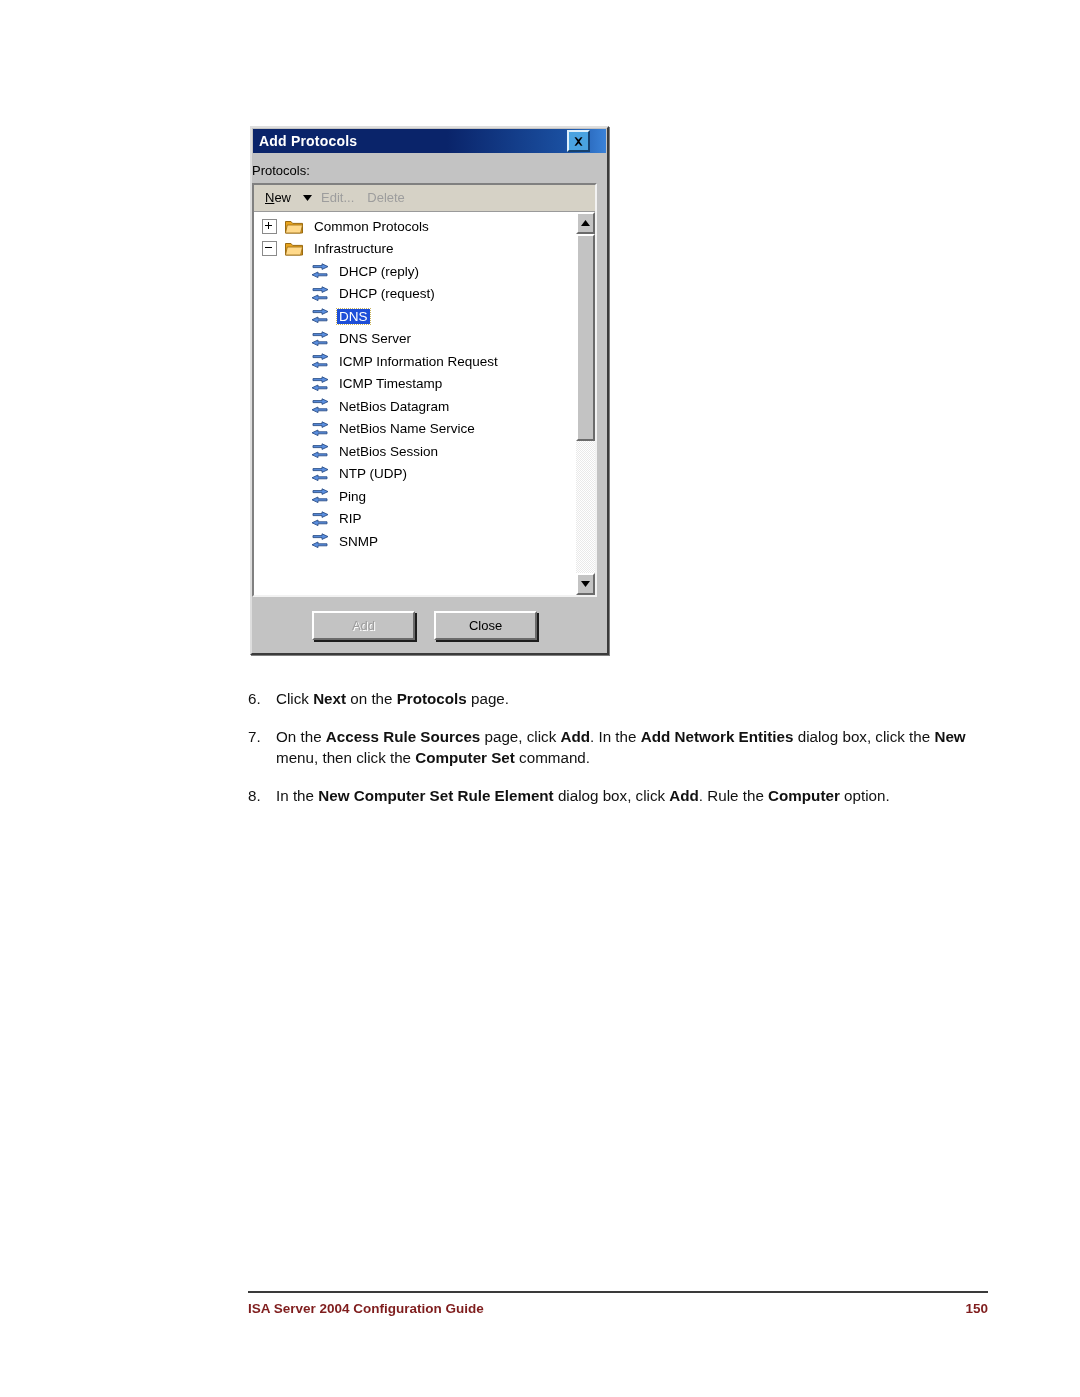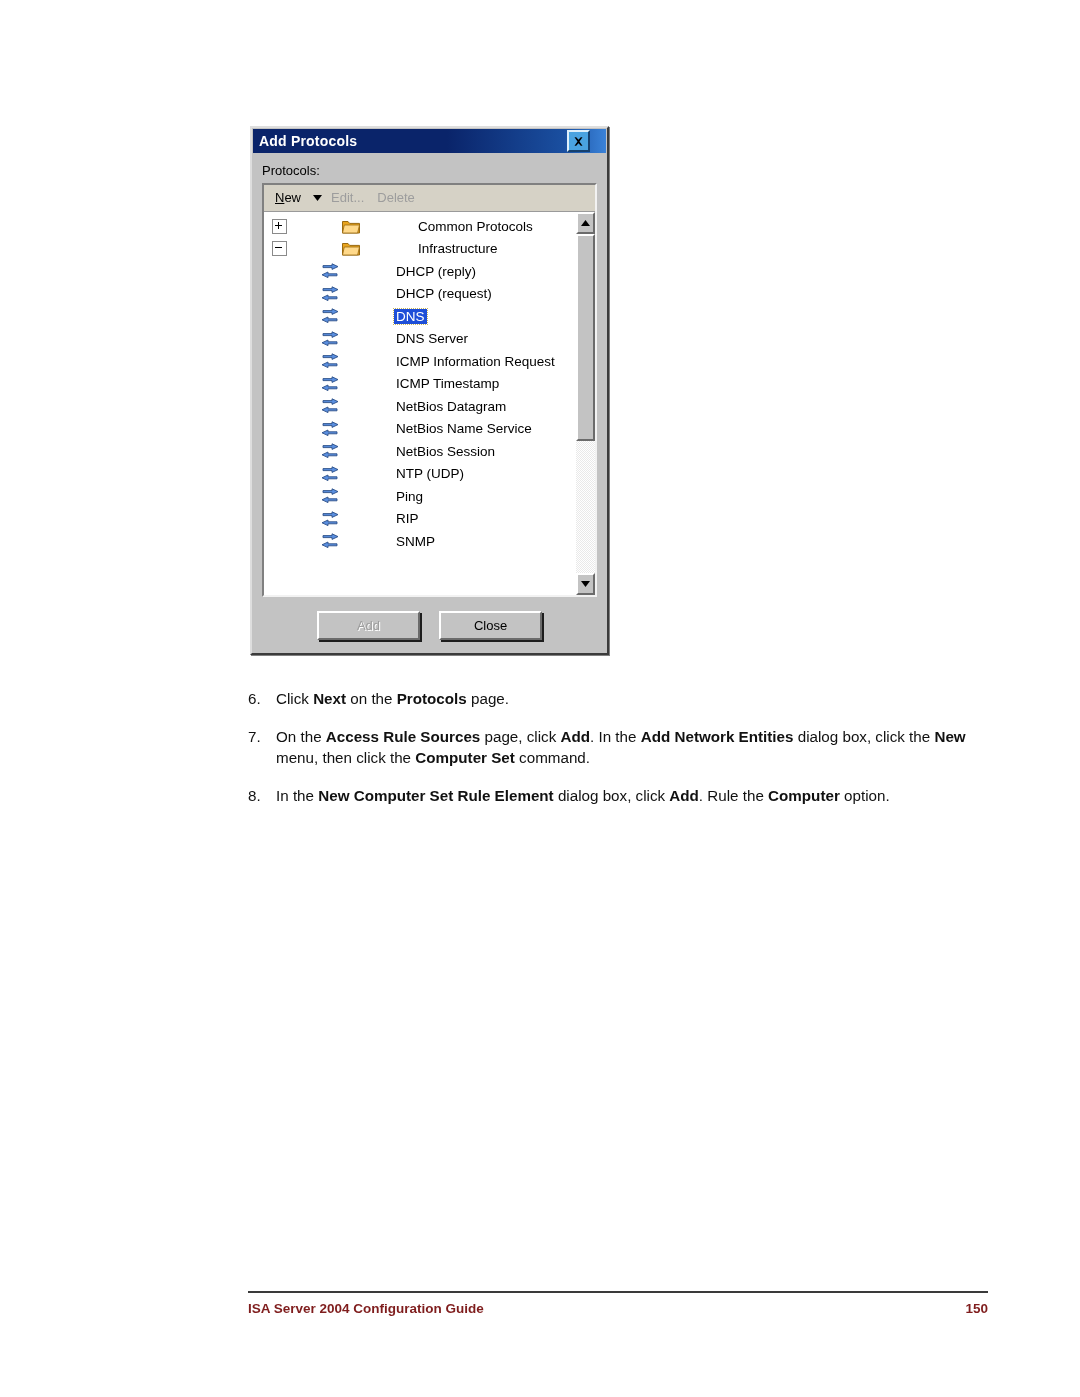--- a/index.html
+++ b/index.html
@@ -54,21 +54,21 @@
     border-left: 2px solid #dff0fb;
     border-right: 2px solid #15406e;
     border-bottom: 2px solid #15406e;
     display: flex;
     align-items: center;
     justify-content: center;
     cursor: pointer;
   }
   .titlebtn svg { display: block; }
 
-  #dialog-body { padding: 9px 10px 11px 10px; }
+  #dialog-body { padding: 9px 10px 11px 0; }
 
   #protocols-label {
     font-size: 13px;
     margin-bottom: 5px;
     color: #000;
   }
 
   
   #list-panel {
     border-top: 2px solid #808080;
@@ -114,21 +114,20 @@
     padding: 3px 0 0 0;
   }
   .row {
     height: 22.5px;
     display: flex;
     align-items: center;
     padding-left: 8px;
     white-space: nowrap;
     font-size: 13.5px;
     cursor: default;
-    gap: 47px;
   }
   .row.child { padding-left: 57px; }
   .expander {
     width: 13px; height: 13px;
     border: 1px solid #8a8a8a;
     background: #ffffff;
     position: relative;
     margin-right: 8px;
     flex: 0 0 auto;
     cursor: pointer;

